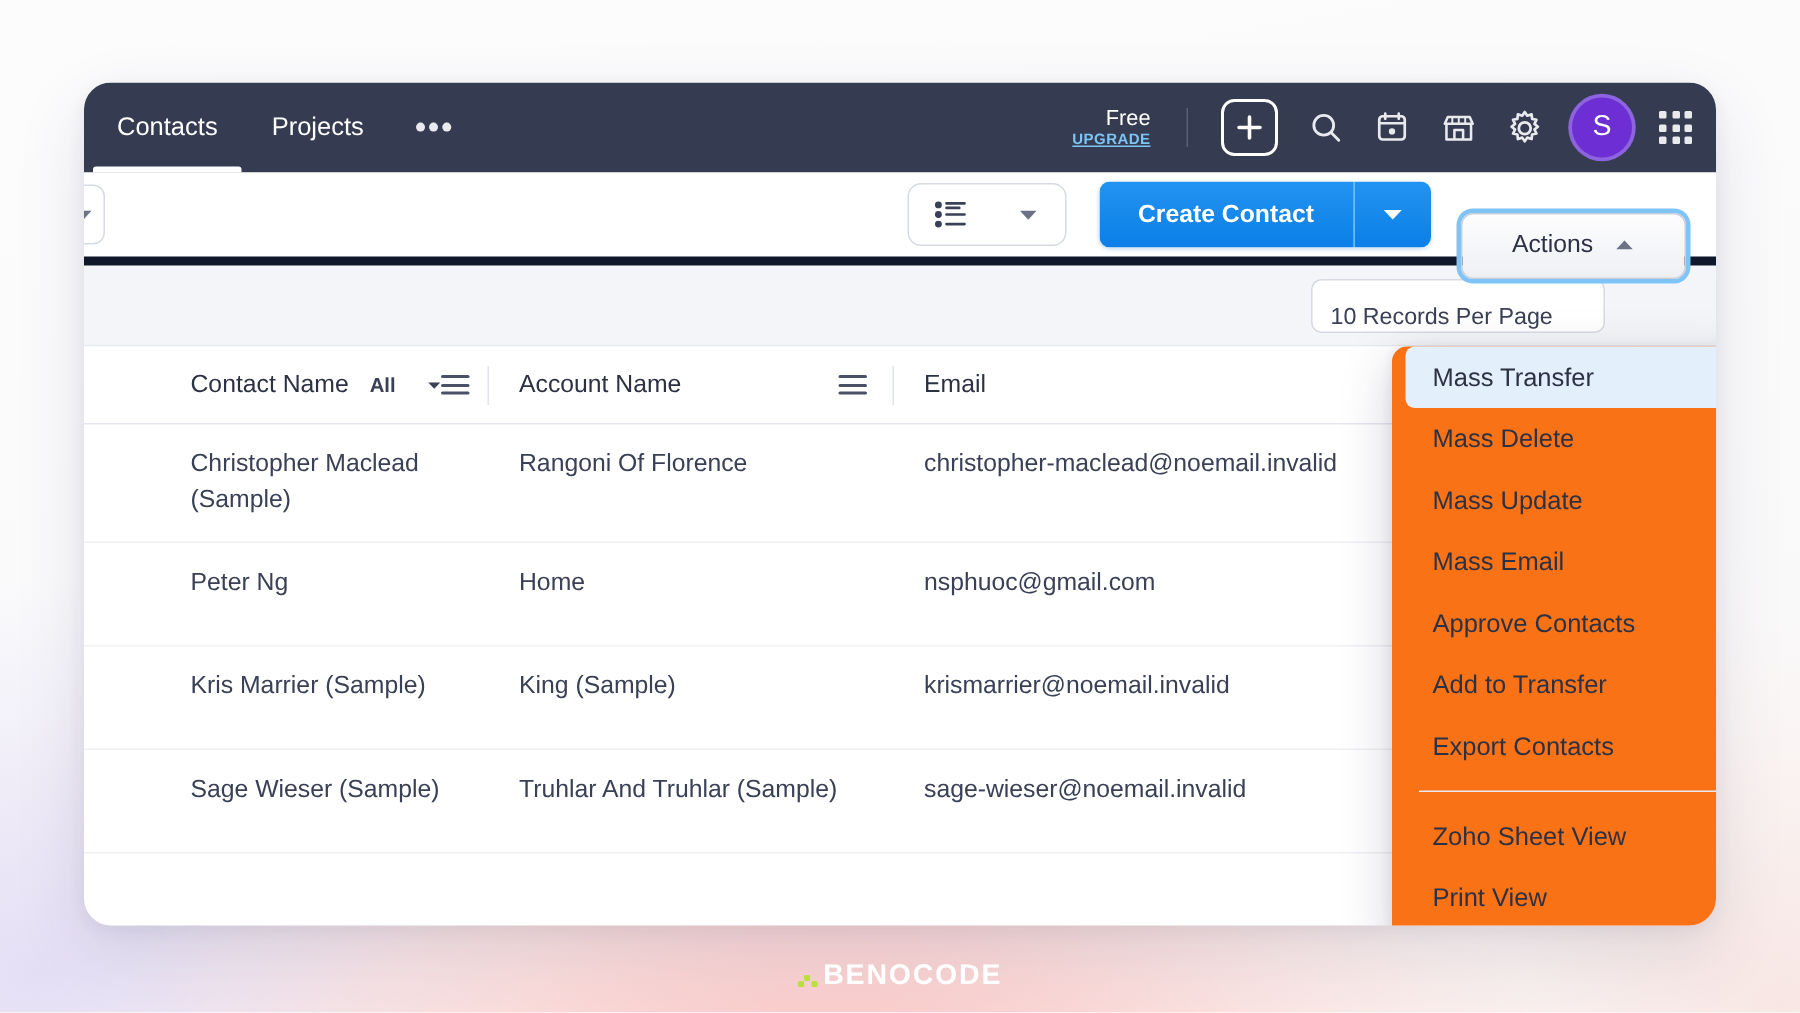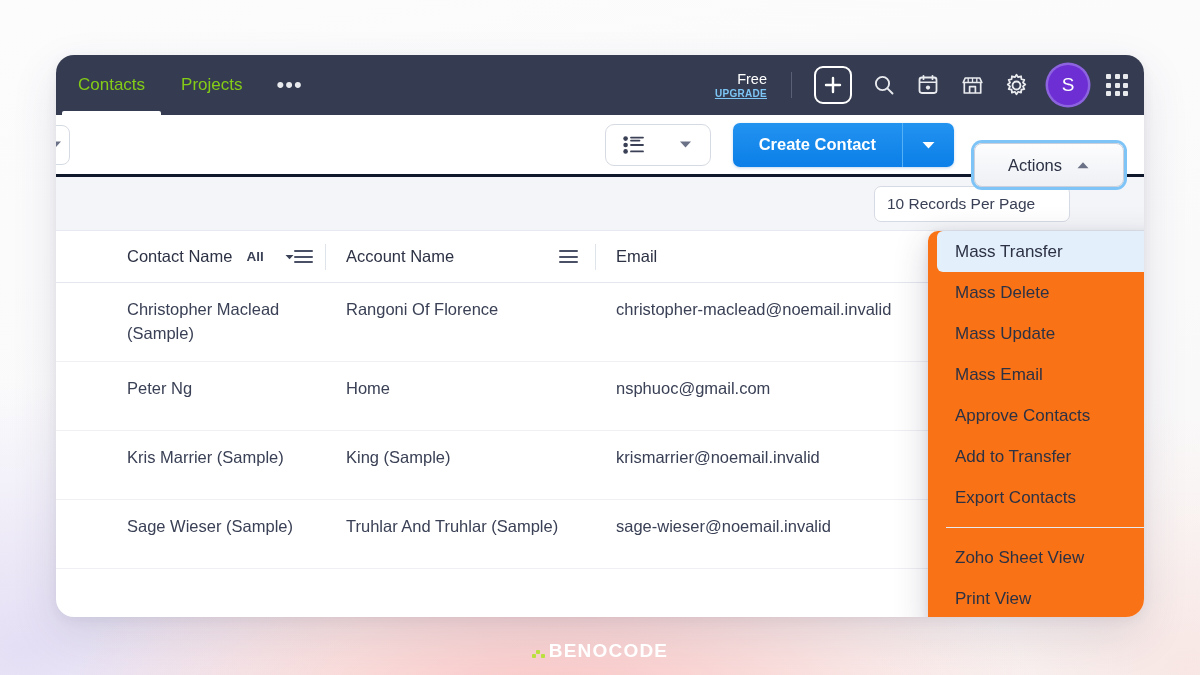--- a/index.html
+++ b/index.html
@@ -46,21 +46,21 @@
   #top-nav {
     height: 60px;
     background: #353c51;
     display: flex;
     align-items: center;
     position: relative;
     padding-left: 4px;
   }
 
   .nav-tab {
-    color: #84cc16;
+    color: #ffffff;
     font-size: 17px;
     padding: 0 18px;
     height: 60px;
     display: flex;
     align-items: center;
     position: relative;
     white-space: nowrap;
   }
   .nav-tab.active::after {
     content: "";
@@ -152,21 +152,21 @@
   }
 
   
   #toolbar {
     height: 62px;
     background: #ffffff;
     display: flex;
     align-items: center;
     padding: 0 20px 0 0;
     position: relative;
-    border-bottom: 3px solid #0f172a;
+    border-bottom: 6px solid #0f172a;
   }
 
   #left-filter-btn {
     width: 42px; height: 40px;
     margin-left: -28px;
     border: 1px solid #d6dae2;
     border-radius: 8px;
     background: #ffffff;
     display: flex; align-items: center; justify-content: flex-end;
     padding-right: 7px;
@@ -236,21 +236,21 @@
     justify-content: flex-end;
     padding-right: 74px;
     border-bottom: 1px solid #e6e9ef;
   }
   #records-select {
     height: 36px;
     min-width: 196px;
     border: 1px solid #d6dae2;
     border-radius: 7px;
     background: #ffffff;
-    display: flex; align-items: center;
+    display: flex; align-items: flex-end;
     padding: 0 12px;
     color: #3a4055;
     font-size: 15.5px;
     white-space: nowrap;
     overflow: hidden;
   }
 
   
   #table-area {
     background: #ffffff;

